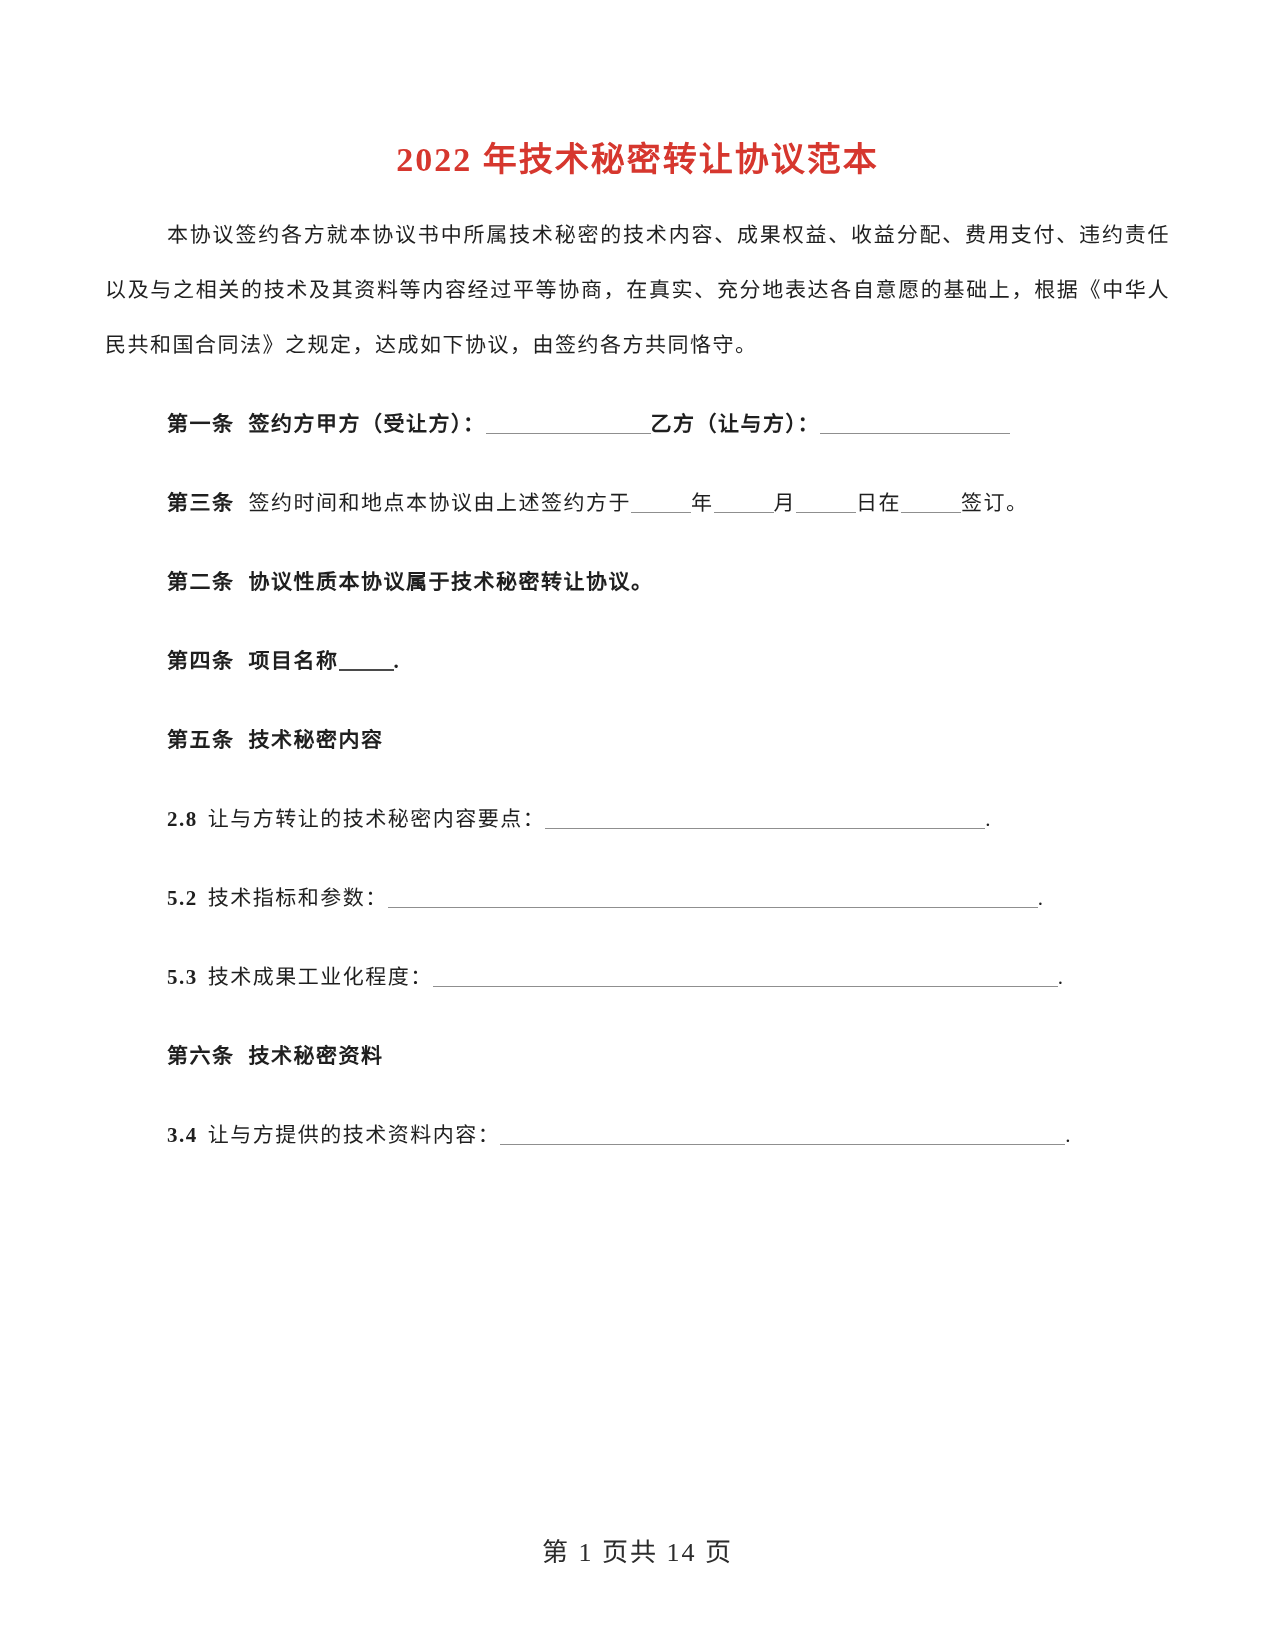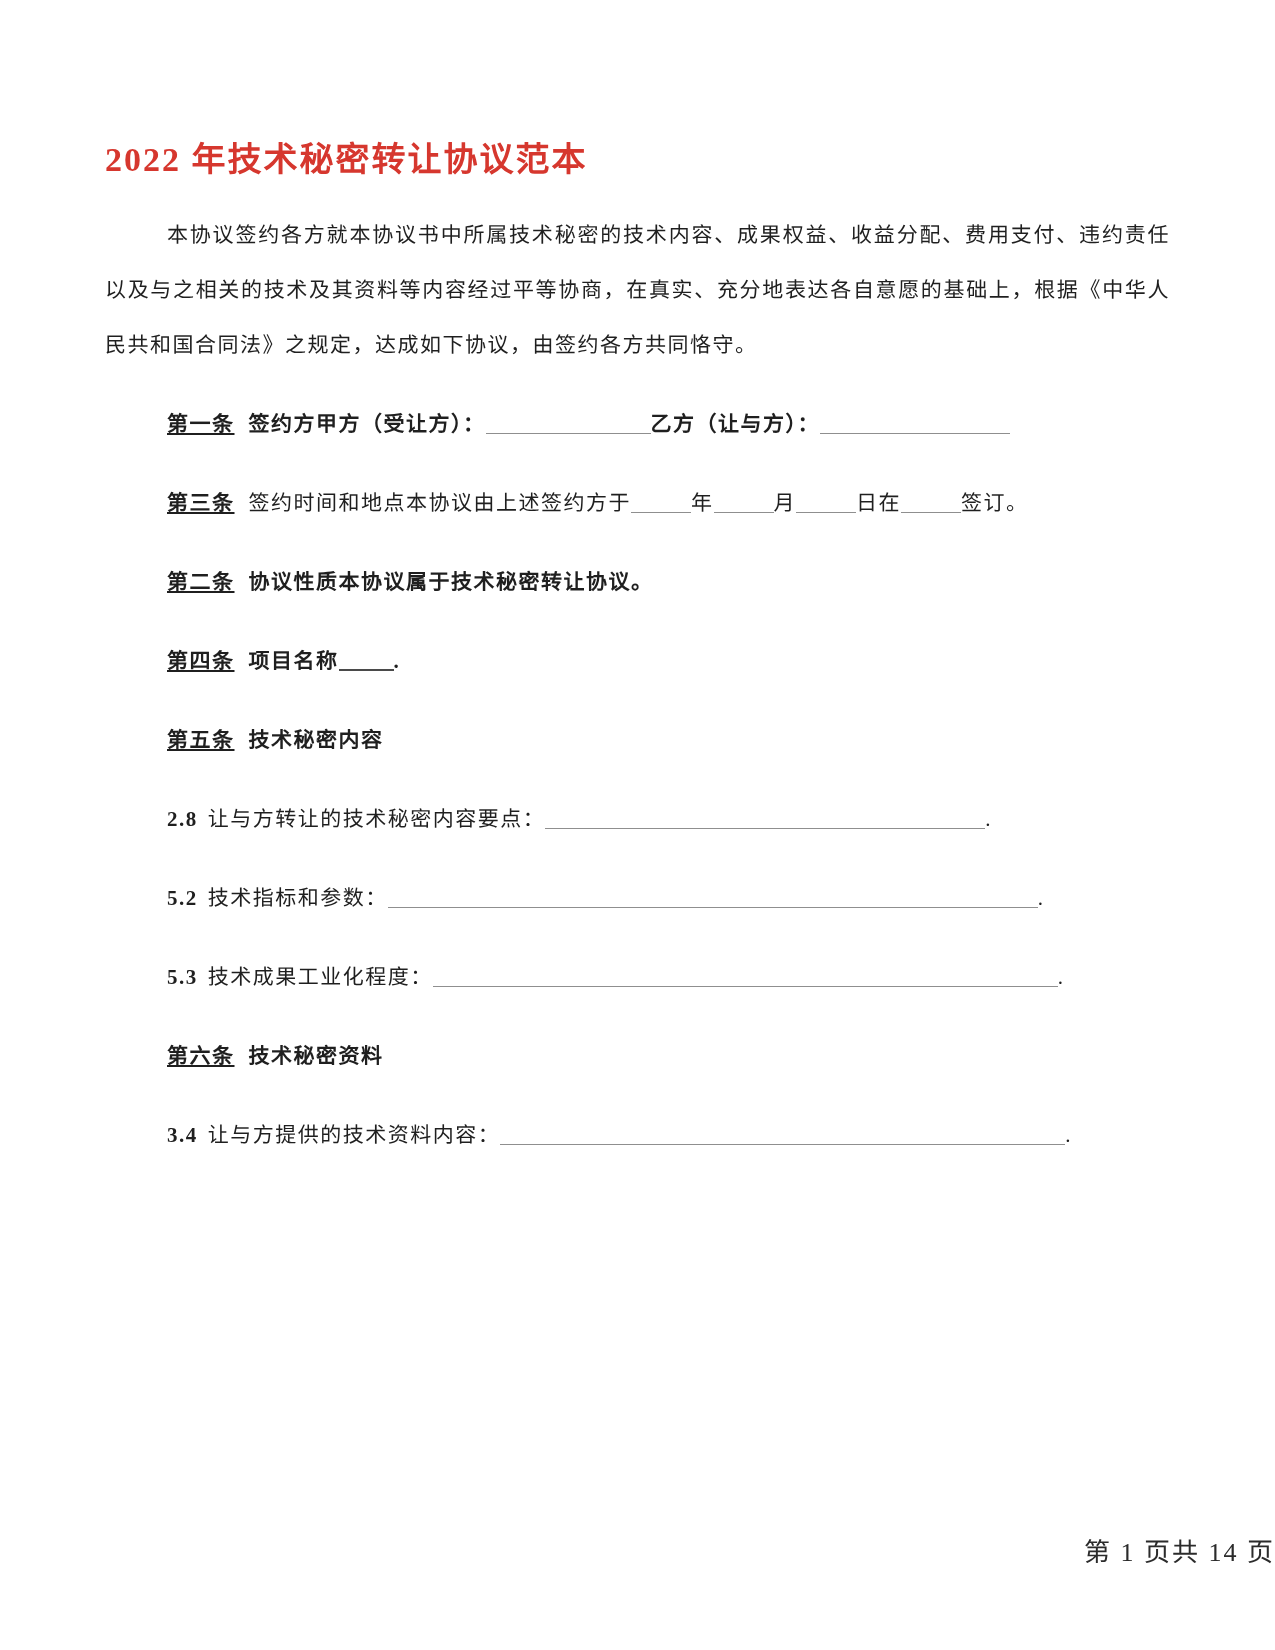--- a/index.html
+++ b/index.html
@@ -13,21 +13,21 @@
   }
   .page {
     position: relative;
     width: 1275px;
     height: 1650px;
     background: #ffffff;
     padding: 138px 105px 0 105px;
     overflow: hidden;
   }
   .doc-title {
-    text-align: left;
+    text-align: center;
     font-size: 34px;
     line-height: 44px;
     font-weight: bold;
     color: #d6372e;
     letter-spacing: 2px;
   }
   p.para {
     font-size: 21px;
     line-height: 55px;
     letter-spacing: 1.5px;
@@ -35,21 +35,21 @@
   }
   p.intro {
     margin-top: 26px;
     text-indent: 62px;
   }
   p.clause {
     margin-top: 24px;
     text-indent: 62px;
   }
   .bold { font-weight: bold; }
-  .label { font-weight: bold; margin-right: 14px; text-decoration: underline; }
+  .label { font-weight: bold; margin-right: 14px; }
   .num { font-weight: bold; margin-right: 10px; font-family: "Liberation Serif", "DejaVu Serif", serif; }
   .blank {
     display: inline-block;
     height: 1em;
     border-bottom: 2px solid #4a4a4a;
     margin-bottom: -3px;
   }
   .blank.light { border-bottom: 1px solid #8f8f8f; }
   .w60  { width: 60px; }
   .w55  { width: 55px; }
@@ -59,21 +59,21 @@
   .w190 { width: 190px; }
   .w440 { width: 440px; }
   .w650 { width: 650px; }
   .w625 { width: 625px; }
   .w565 { width: 565px; }
   .footer {
     position: absolute;
     left: 0;
     bottom: 82px;
     width: 100%;
-    text-align: right;
+    text-align: center;
     font-size: 26px;
     letter-spacing: 2px;
     color: #2b2b2b;
   }
 </style>
 </head>
 <body>
 
 <div class="page">
 

